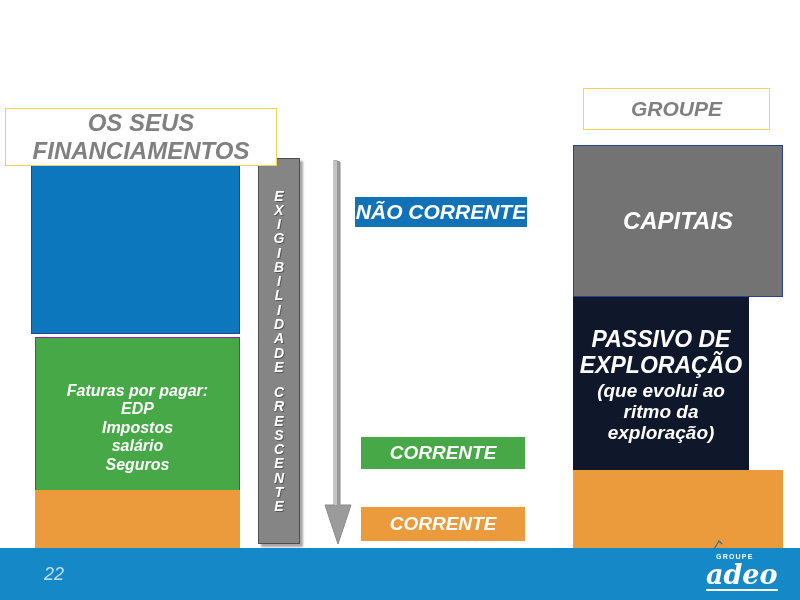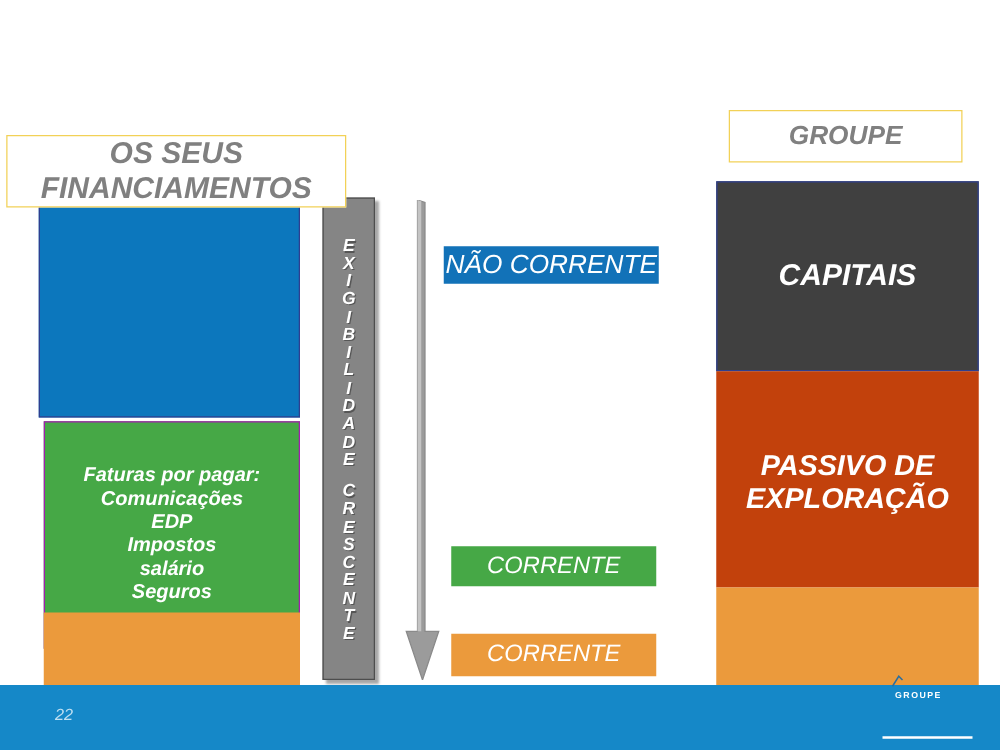--- a/index.html
+++ b/index.html
@@ -97,31 +97,31 @@
     height: 58px;
     background: #eb9a3c;
   }
 
   
   #right-blue {
     left: 573px;
     top: 145px;
     width: 210px;
     height: 152px;
-    background: #404040;
+    background: #737373;
     border: 1px solid #2e3f8f;
     font-size: 24px;
   }
   #right-blue .ln { display: block; white-space: nowrap; }
   #right-green {
     left: 573px;
     top: 297px;
-    width: 210px;
+    width: 176px;
     height: 173px;
-    background: #c2410c;
+    background: #0f172a;
     padding: 4px 2px 0 2px;
   }
   #right-green .big {
     display: block;
     font-size: 23px;
     line-height: 1.1;
   }
   #right-green .small {
     display: block;
     font-size: 19px;
@@ -172,21 +172,21 @@
     width: 42px;
     height: 384px;
     z-index: 4;
   }
 
   
   .mid-label {
     position: absolute;
     box-sizing: border-box;
     color: #ffffff;
-    font-weight: normal;
+    font-weight: bold;
     font-style: italic;
     display: flex;
     align-items: center;
     justify-content: center;
     white-space: nowrap;
     z-index: 5;
     text-align: center;
   }
   #label-nao-corrente {
     left: 355px;
@@ -221,21 +221,21 @@
     top: 548px;
     width: 800px;
     height: 52px;
     background: #1588c8;
     z-index: 8;
   }
   #page-number {
     position: absolute;
     left: 44px;
     top: 564px;
-    font-size: 13px;
+    font-size: 18px;
     font-style: italic;
     color: #bfe0f2;
     z-index: 9;
   }
   #brand-logo {
     position: absolute;
     left: 700px;
     top: 552px;
     width: 90px;
     height: 46px;
@@ -282,21 +282,20 @@
 <div class="slide">
 
   <div class="title-box" id="title-financiamentos">OS SEUS FINANCIAMENTOS</div>
 
   <div class="title-box" id="title-passivo">GROUPE</div>
 
   <div class="col-seg" id="left-blue"></div>
 
   <div class="col-seg" id="left-green">
     <span class="ln">Faturas por pagar:</span>
-    <span class="ln">Comunicações</span>
     <span class="ln">EDP</span>
     <span class="ln">Impostos</span>
     <span class="ln">salário</span>
     <span class="ln">Seguros</span>
   </div>
 
   <div class="col-seg" id="left-orange"></div>
 
   <div id="gray-bar">
     <span class="vletter">E</span>
@@ -334,29 +333,31 @@
   <div class="mid-label" id="label-corrente-green">CORRENTE</div>
 
   <div class="mid-label" id="label-corrente-orange">CORRENTE</div>
 
   <div class="col-seg" id="right-blue">
     <span class="ln">CAPITAIS</span>
   </div>
 
   <div class="col-seg" id="right-green">
     <span class="big">PASSIVO DE EXPLORAÇÃO</span>
+    <span class="small">(que evolui ao ritmo da exploração)</span>
   </div>
 
   <div class="col-seg" id="right-orange"></div>
 
   <div id="footer"></div>
   <div id="page-number">22</div>
 
   <svg id="logo-tick" viewBox="0 0 10 10">
     <path d="M1,9 L6,1 L9,4" fill="none" stroke="#2a6ea0" stroke-width="1.2"></path>
   </svg>
 
   <div id="brand-logo">
     <span class="groupe">GROUPE</span>
+    <span class="adeo">adeo</span>
     <span class="underline"></span>
   </div>
 
 </div>
 
 </body></html>

